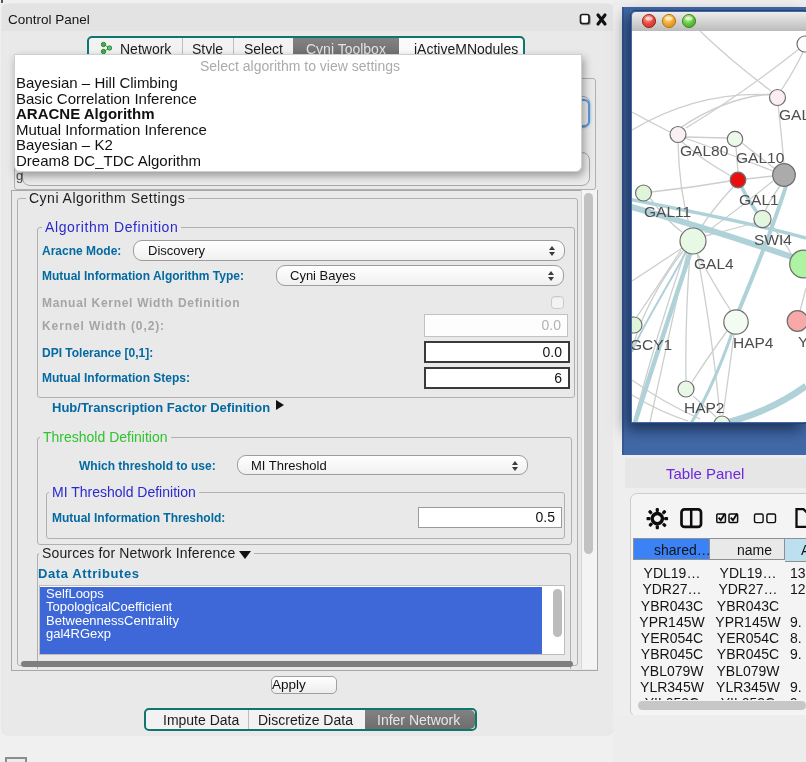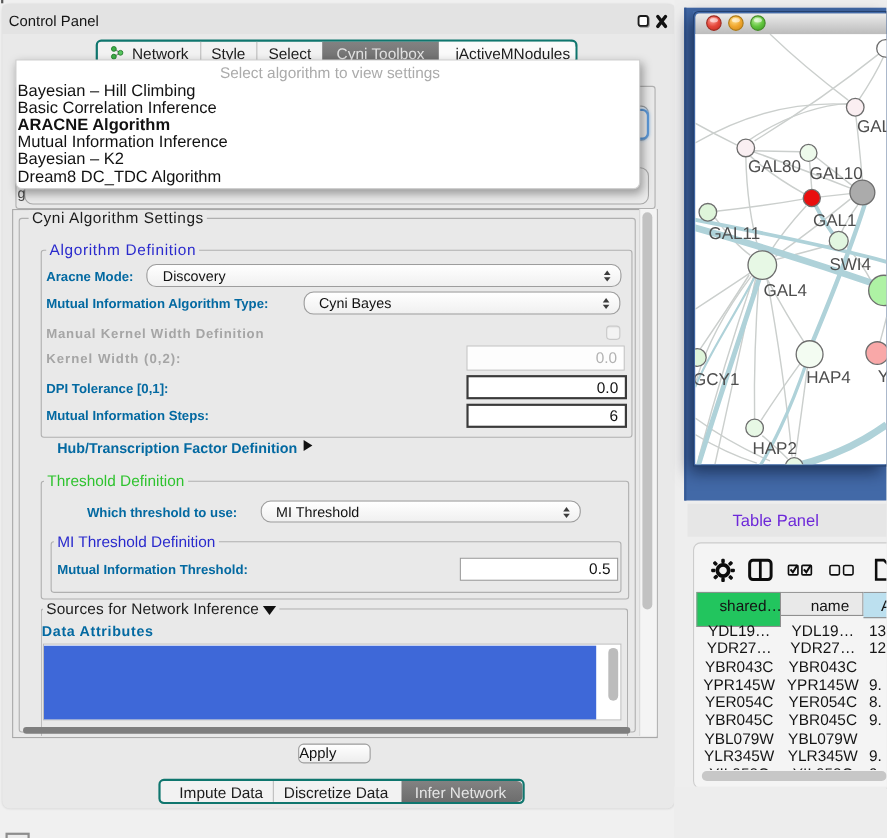--- a/index.html
+++ b/index.html
@@ -104,20 +104,21 @@
 </div>
 <div class="lbl" style="left:52px;top:511px">Mutual Information Threshold:</div>
 <div class="abs" style="left:418px;top:507px;width:136px;height:19px;background:#fff;border:1px solid #9b9b9b;font-size:14px;color:#111;text-align:right;line-height:19px;padding-right:6px">0.5</div>
 
 <div class="tbox" style="left:37px;top:553px;width:532px;height:115px;border-bottom:none;border-radius:3px 3px 0 0">
   <span class="ttitle" style="left:1px;color:#1c1c1c;font-size:14px;letter-spacing:.15px">Sources for Network Inference&nbsp;<span style="display:inline-block;width:0;height:0;border-left:6.5px solid transparent;border-right:6.5px solid transparent;border-top:8px solid #111;vertical-align:-1px"></span></span>
 </div>
 <div class="lbl" style="left:38px;top:566px;font-size:13px;letter-spacing:.6px">Data Attributes</div>
 <div class="abs" style="left:39px;top:585px;width:524px;height:68px;background:#fff;border:1px solid #bdbdbd">
   <div class="abs" style="left:0;top:1px;width:502px;height:67px;background:#3e68d8"></div>
+  <div class="abs" style="left:6px;top:1px;color:#fff;font-size:13px;line-height:13.4px">SelfLoops<br>TopologicalCoefficient<br>BetweennessCentrality<br>gal4RGexp</div>
   <div class="abs" style="right:2px;top:3px;width:9px;height:48px;background:#bcbcbc;border-radius:4.5px"></div>
 </div>
 
 <div class="abs" style="left:21px;top:661px;width:552px;height:5.5px;background:#7e7e7e;border-radius:3px"></div>
 
 <div class="abs" style="left:581px;top:190px;width:15px;height:479px;background:#f4f4f4;border-left:1px solid #d7d7d7"></div>
 <div class="abs" style="left:583.5px;top:193px;width:9px;height:361px;background:#c2c2c2;border-radius:4.5px"></div>
 
 <div class="abs" style="left:271px;top:676px;width:64px;height:16px;background:linear-gradient(#ffffff,#ededed);border:1px solid #9f9f9f;border-radius:5px;text-align:left;font-size:13.5px;line-height:16px;color:#111">Apply</div>
 
@@ -277,21 +278,21 @@
     <rect x="89" y="8" width="8.6" height="8.6" rx="1" stroke-width="1.5"></rect>
     <path d="M78.6 11.6 l2.2 2.6 L85 7.6" stroke-width="1.9"></path>
     <path d="M90.8 11.6 l2.2 2.6 L97.2 7.6" stroke-width="1.9"></path>
     <rect x="114.5" y="8" width="8.6" height="8.6" rx="1.5" stroke-width="1.4"></rect>
     <rect x="126.9" y="8" width="8.6" height="8.6" rx="1.5" stroke-width="1.4"></rect>
   </g>
   <path d="M156.5 3.2 h7 l5.5 5.5 v12.1 h-12.5 Z" fill="none" stroke="#0d0d0d" stroke-width="2.3"></path>
 </svg>
 
 <div class="abs" style="left:633px;top:538px;width:173px;height:162px;overflow:hidden;font-size:14px;color:#141414">
-  <div class="abs" style="left:0;top:0;width:77px;height:32px;background:#22c55e;border:1px solid #8f8f8f;line-height:22px;padding-left:20px;box-sizing:border-box">shared…</div>
+  <div class="abs" style="left:0;top:0;width:77px;height:22px;background:#3b82f6;border:1px solid #8f8f8f;line-height:22px;padding-left:20px;box-sizing:border-box">shared…</div>
   <div class="abs" style="left:77px;top:0;width:75px;height:22px;background:#e9e9e9;border:1px solid #8f8f8f;border-left:none;line-height:22px;padding-left:27px;box-sizing:border-box">name</div>
   <div class="abs" style="left:152px;top:0;width:40px;height:22px;background:#bce0ef;border:1px solid #8f8f8f;border-left:none;line-height:22px;padding-left:16px">A</div>
   <div class="abs" style="left:0;top:27px;width:78px;text-align:center;line-height:16.3px">YDL19…<br>YDR27…<br>YBR043C<br>YPR145W<br>YER054C<br>YBR045C<br>YBL079W<br>YLR345W<br>YIL053C</div>
   <div class="abs" style="left:77px;top:27px;width:76px;text-align:center;line-height:16.3px">YDL19…<br>YDR27…<br>YBR043C<br>YPR145W<br>YER054C<br>YBR045C<br>YBL079W<br>YLR345W<br>YIL053C</div>
   <div class="abs" style="left:157px;top:27px;width:40px;text-align:left;line-height:16.3px">13…<br>12…<br>&nbsp;<br>9.<br>8.<br>9.<br>&nbsp;<br>9.<br>9.</div>
 </div>
 <div class="abs" style="left:633px;top:701px;width:173px;height:14px;background:#f4f4f4"></div>
 <div class="abs" style="left:638px;top:701px;width:168px;height:9px;background:#c7c7c7;border-radius:4.5px"></div>
 <div class="abs" style="left:613px;top:715px;width:193px;height:47px;background:#ededed"></div>
 

